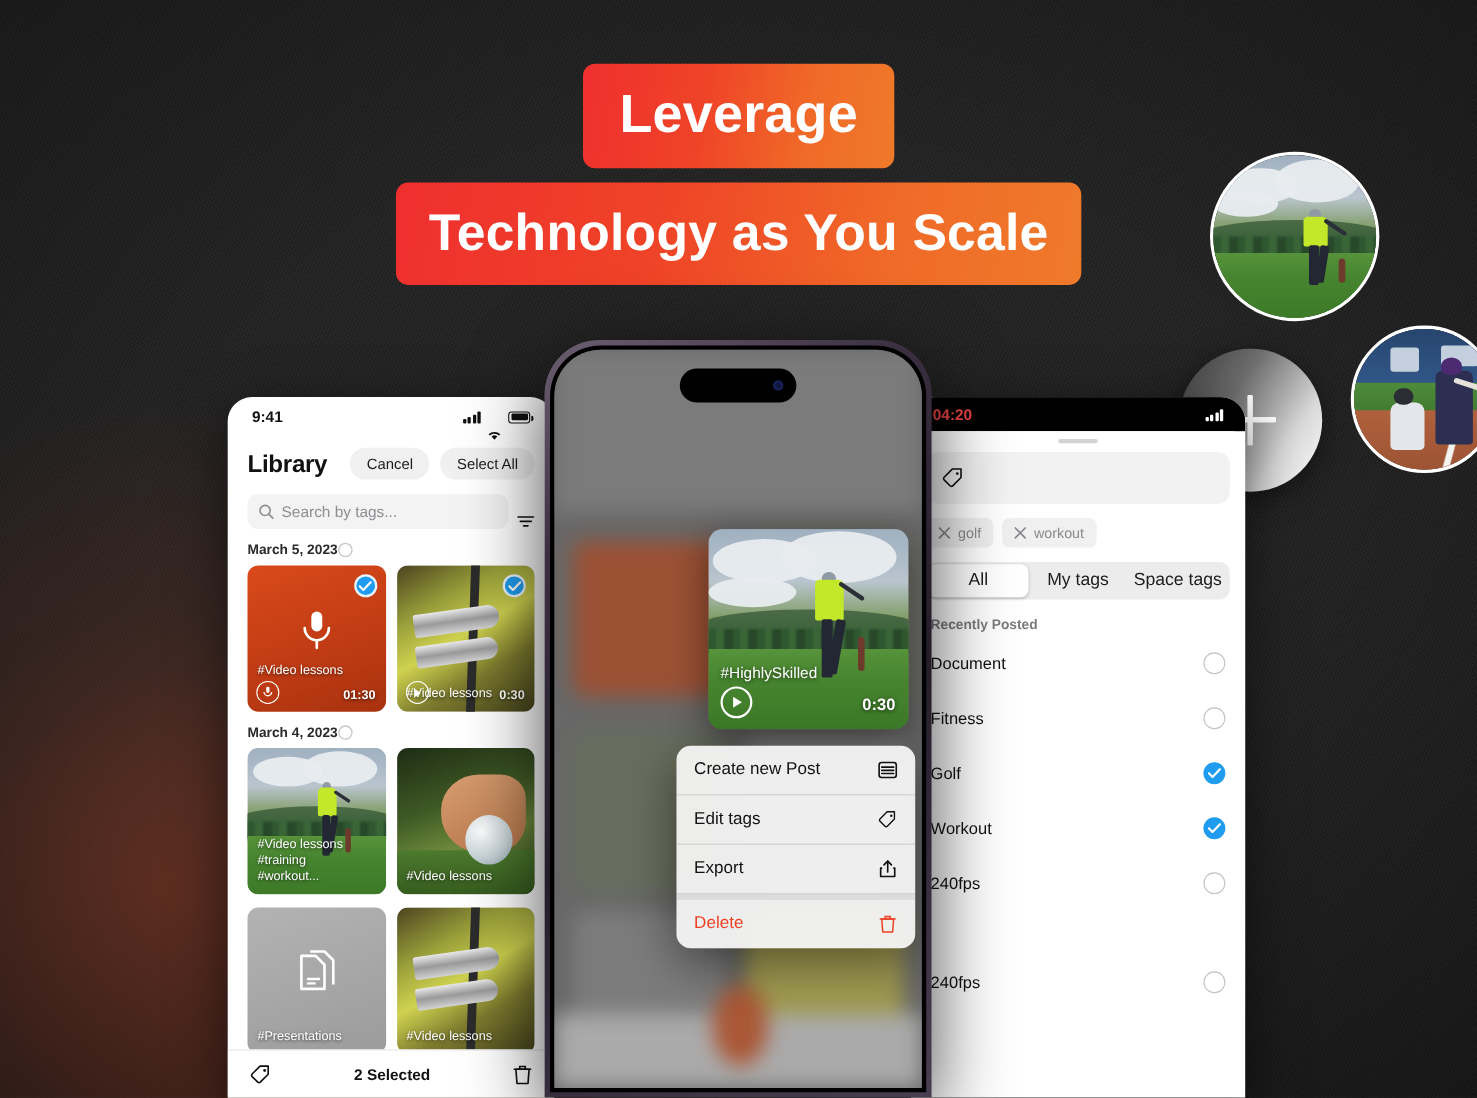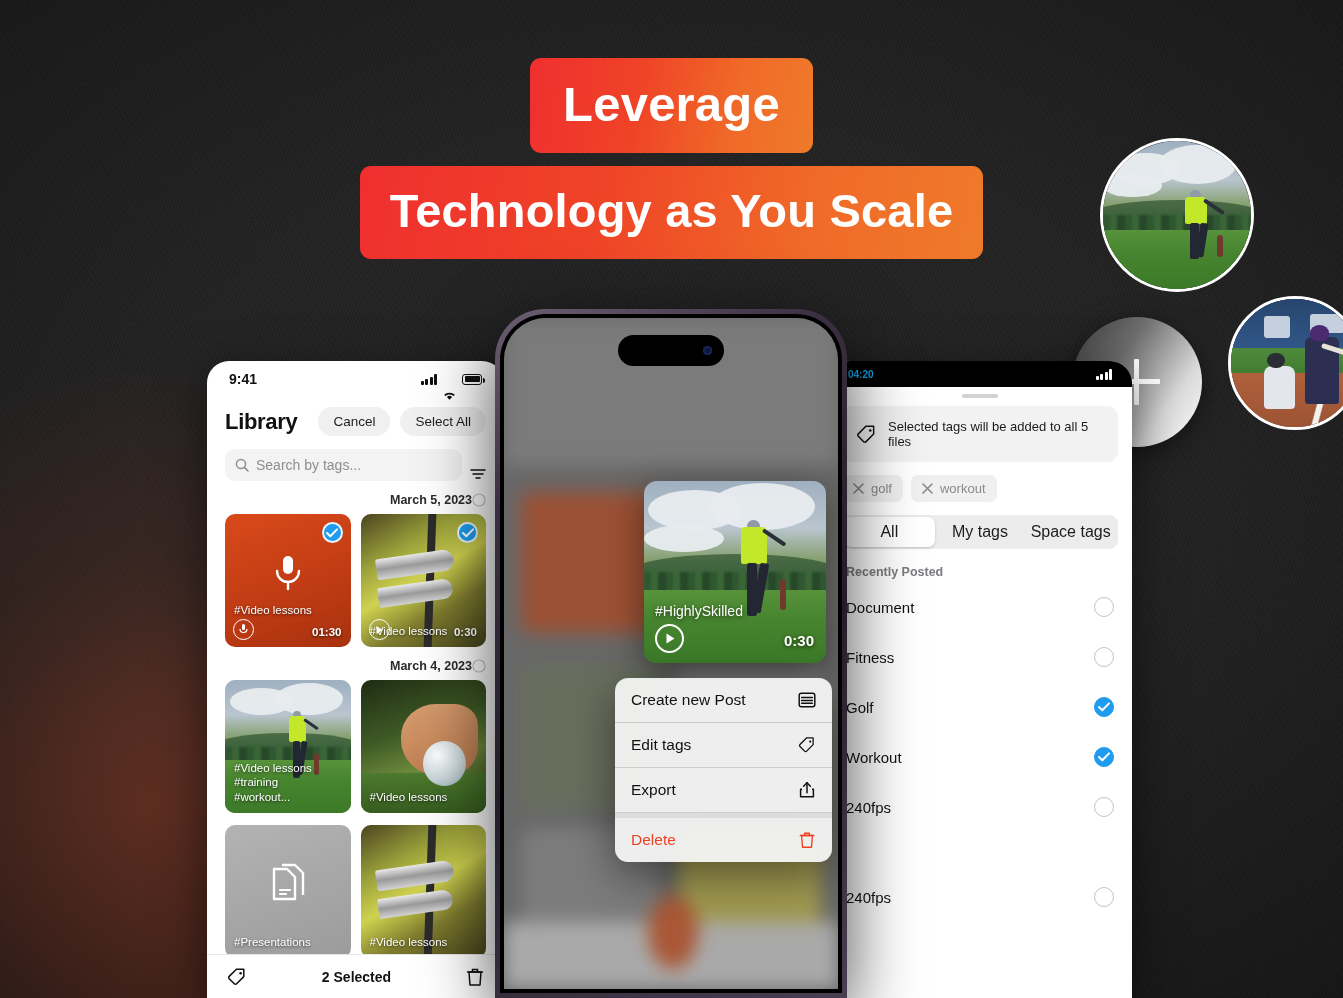--- a/index.html
+++ b/index.html
@@ -154,23 +154,23 @@
   }
   .search-row { display: flex; align-items: flex-end; gap: 8px; padding: 13px 18px 0; }
   .search-box {
     flex: 1; background: #f3f3f3; border-radius: 10px;
     display: flex; align-items: center; gap: 7px;
     padding: 8px 10px; min-width: 0;
   }
   .search-box .ph-txt { color: #8e8e93; font-size: 14px; }
   .sort-ico { width: 16px; flex: none; }
   .date-row {
-    display: flex; justify-content: flex-end; align-items: center;
+    display: flex; justify-content: flex-start; align-items: center;
     padding: 12px 18px 7px;
-    font-size: 12.5px; font-weight: bold; color: #2b2b2b; margin-left: 12px;
+    font-size: 12.5px; font-weight: bold; color: #2b2b2b;
   }
   .grid { display: grid; grid-template-columns: 1fr 1fr; gap: 10px; padding: 0 18px; }
   .card {
     position: relative; height: 133px; border-radius: 10px; overflow: hidden;
     background: #ddd;
   }
   .card .tags {
     position: absolute; left: 9px; right: 30px; bottom: 30px;
     color: #fff; font-size: 11.5px; line-height: 1.25;
     text-shadow: 0 1px 3px rgba(0,0,0,.65);
@@ -219,23 +219,23 @@
   }
 
   
   #phone-right {
     left: 828px; top: 361px; width: 304px; height: 637px;
     border-radius: 22px 22px 0 0;
     box-shadow: 0 14px 50px rgba(0,0,0,.55);
     background: #fff; color: #111;
   }
   .dark-status {
-    background: #000; color: #0ea5e9;
+    background: #000; color: #ef4444;
     display: flex; justify-content: space-between; align-items: center;
-    padding: 8px 20px 7px; font-size: 10px; font-weight: bold;
+    padding: 8px 20px 7px; font-size: 14px; font-weight: bold;
   }
   .dark-status .bars i { background: #fff; }
   .sheet { background: #fff; border-radius: 12px 12px 0 0; padding-top: 7px; }
   .grabber { width: 36px; height: 4px; border-radius: 3px; background: #d3d3d3; margin: 0 auto 8px; }
   .sheet-head {
     display: flex; align-items: center; justify-content: space-between;
     padding: 4px 18px 14px;
   }
   .sheet-title { font-size: 16.5px; font-weight: bold; }
   .done-link { color: #2e9bf0; font-size: 15.5px; }
@@ -594,21 +594,20 @@
     <div class="grabber"></div>
 
 
     <div class="banner">
       <span>
         <svg width="21" height="21" viewBox="0 0 20 20">
             <path d="M2.2 9.4 9.4 2.2h7.4v7.4L9.6 16.8a1.6 1.6 0 0 1-2.3 0L2.2 11.7a1.6 1.6 0 0 1 0-2.3z" fill="none" stroke="#111" stroke-width="1.4" stroke-linejoin="round"></path>
             <circle cx="13.6" cy="6.2" r="1.2" fill="#111"></circle>
           </svg>
       </span>
-      <span>Selected tags will be added to all 5 files</span>
     </div>
 
     <div class="chips">
       <span class="chip">
         <svg class="x" width="11" height="11" viewBox="0 0 11 11">
             <path d="M1 1l9 9M10 1l-9 9" stroke="#8a8a8e" stroke-width="1.6" stroke-linecap="round"></path>
           </svg>
         <span>golf</span>
       </span>
       <span class="chip">

